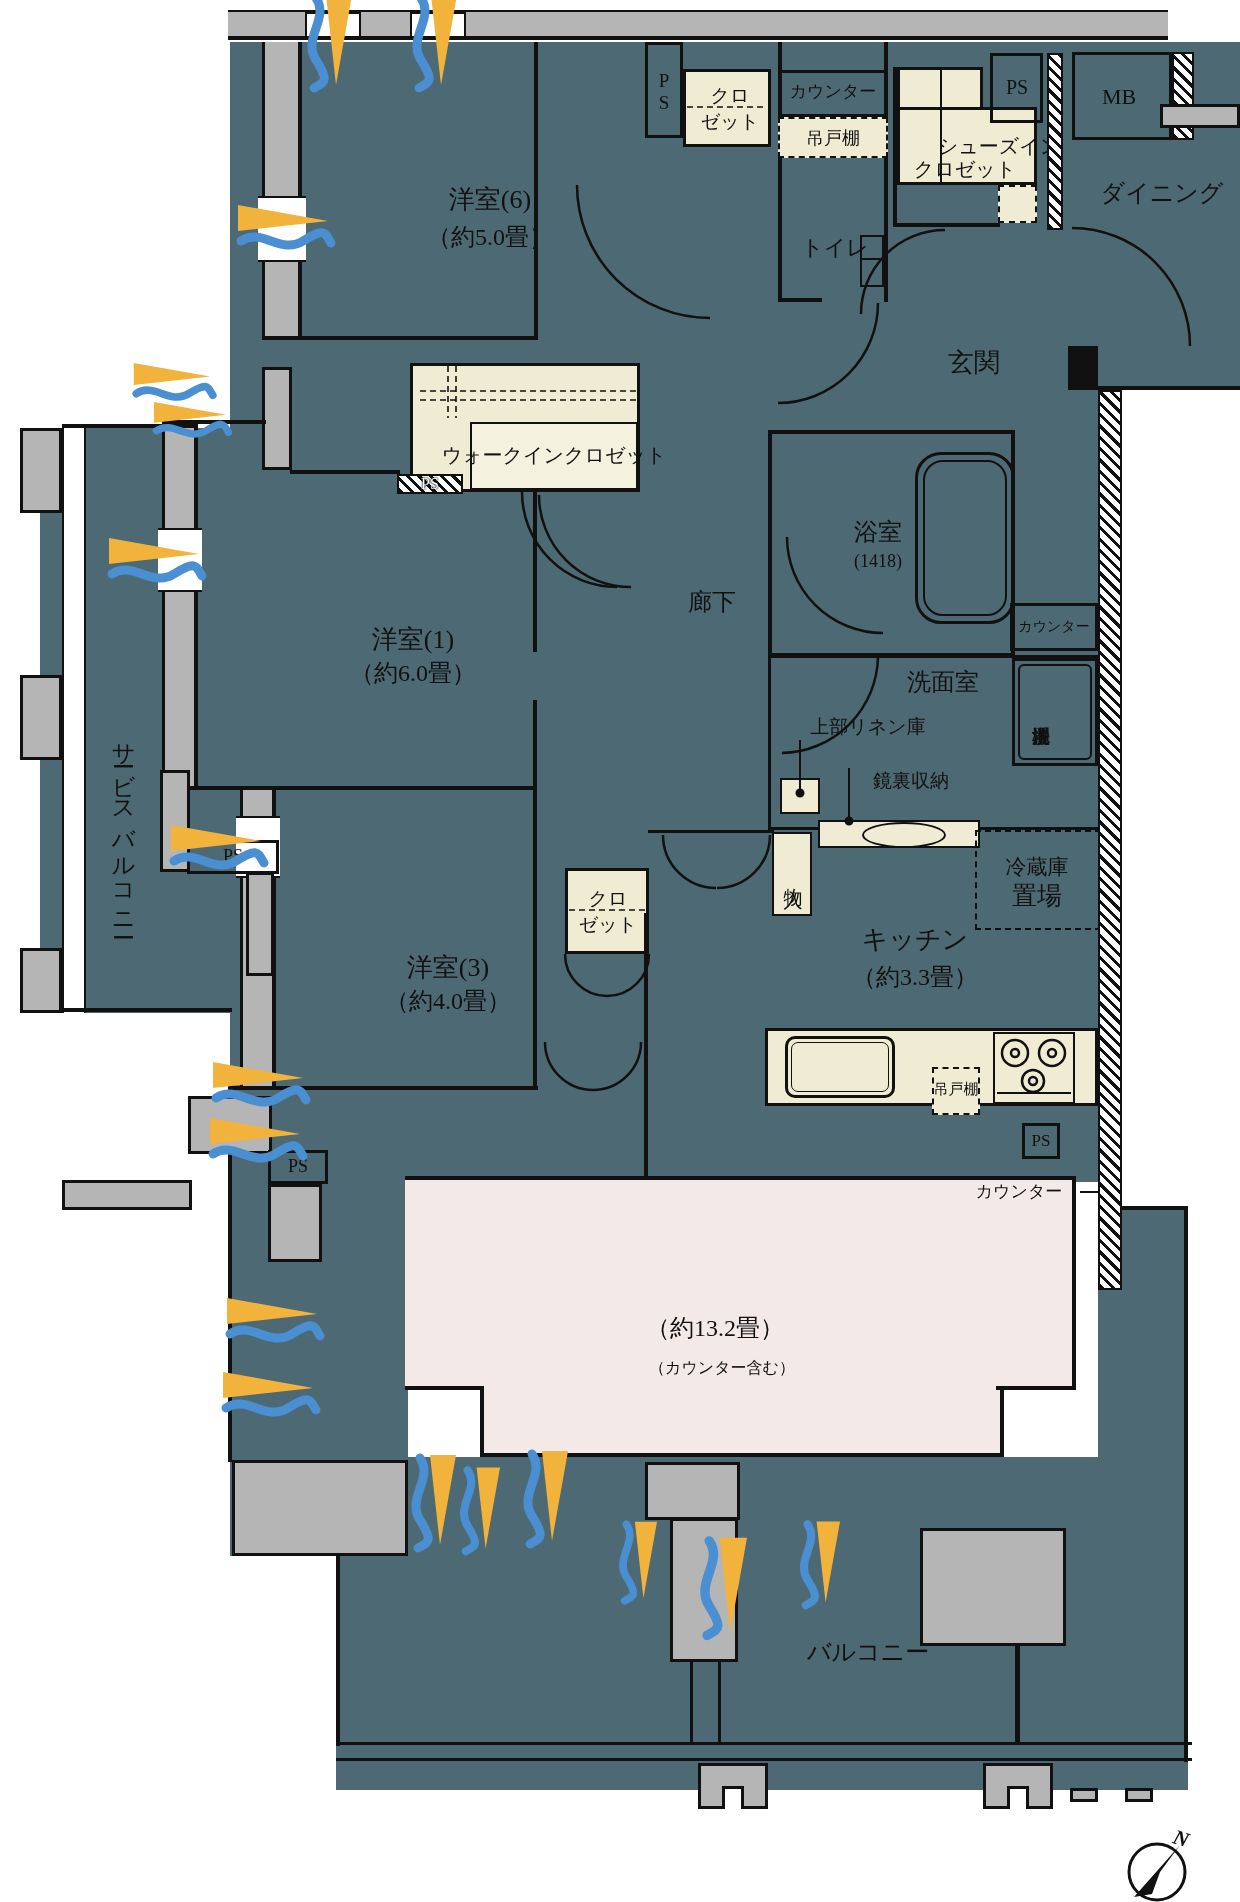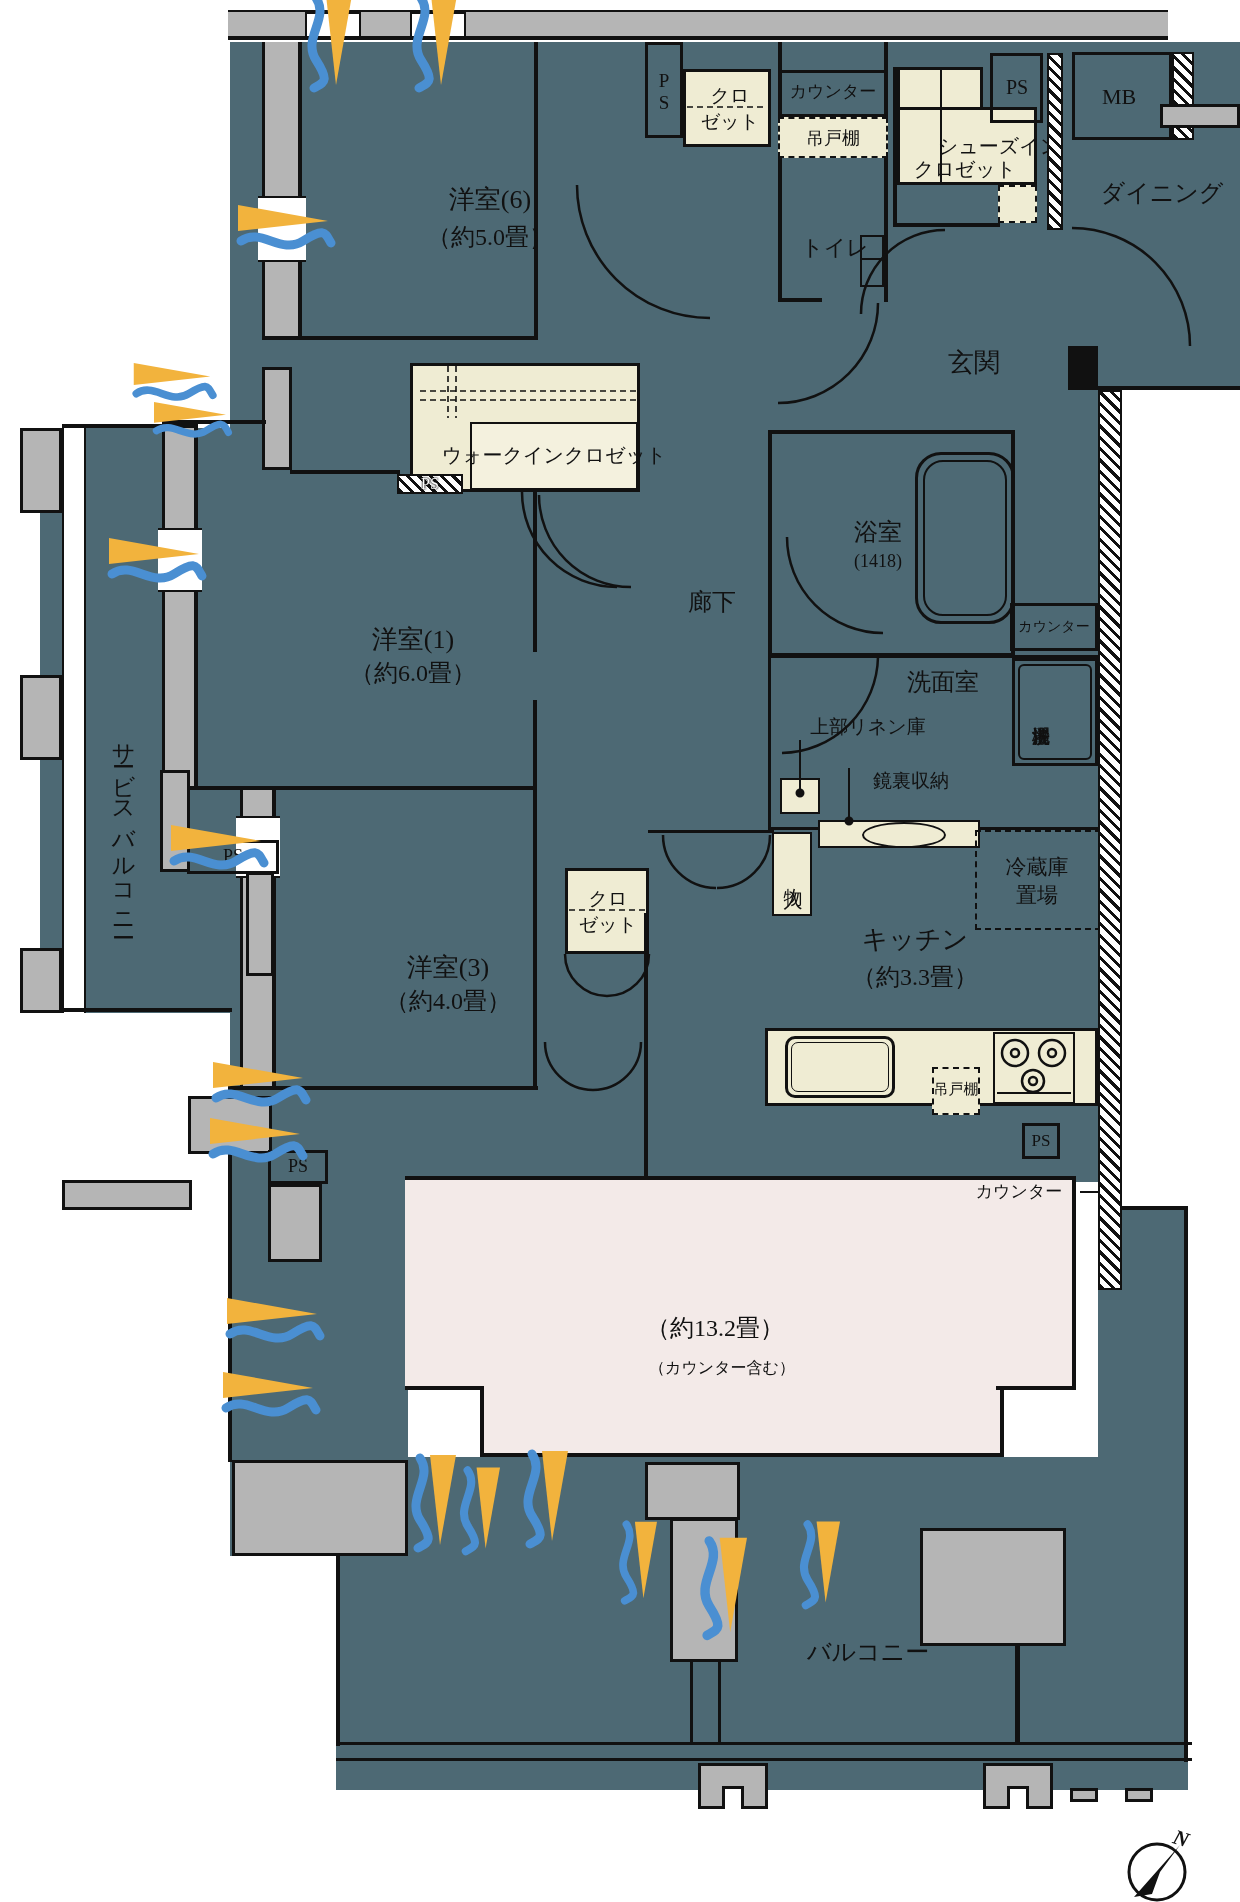--- a/index.html
+++ b/index.html
@@ -132,21 +132,21 @@
   <div class="beige" style="left:772px;top:832px;width:40px;height:84px;border-width:2.5px;"></div>
   <div class="vlbl" style="left:780px;top:850px;height:50px;font-size:19px;">物入</div>
 
   <div class="beige" style="left:565px;top:868px;width:84px;height:86px;">
     <div class="lbl" style="left:40px;top:28px;font-size:19px;">クロ</div>
     <div class="lbl" style="left:40px;top:54px;font-size:19px;">ゼット</div>
   </div>
 
   <div class="dashbx" style="left:975px;top:830px;width:126px;height:100px;text-decoration:underline;">
     <div class="lbl" style="left:60px;top:36px;font-size:21px;">冷蔵庫</div>
-    <div class="lbl" style="left:60px;top:64px;font-size:21px;">置場</div>
+    <div class="lbl" style="left:60px;top:64px;font-size:25px;">置場</div>
   </div>
   <div class="lbl" style="left:915px;top:940px;font-size:26px;">キッチン</div>
   <div class="lbl" style="left:915px;top:978px;font-size:24px;">（約3.3畳）</div>
 
   <div class="beige" style="left:765px;top:1028px;width:333px;height:78px;"></div>
   <div class="abs" style="left:785px;top:1036px;width:110px;height:62px;border:3px solid #111;border-radius:10px;box-sizing:border-box;"></div>
   <div class="abs" style="left:791px;top:1042px;width:98px;height:50px;border:1.5px solid #111;border-radius:7px;box-sizing:border-box;"></div>
   <div class="box" style="left:993px;top:1032px;width:82px;height:72px;border-width:2.5px;"></div>
   <div class="wall" style="left:997px;top:1092px;width:74px;height:2px;"></div>
   <div class="beige-d" style="left:932px;top:1067px;width:48px;height:48px;"></div>

